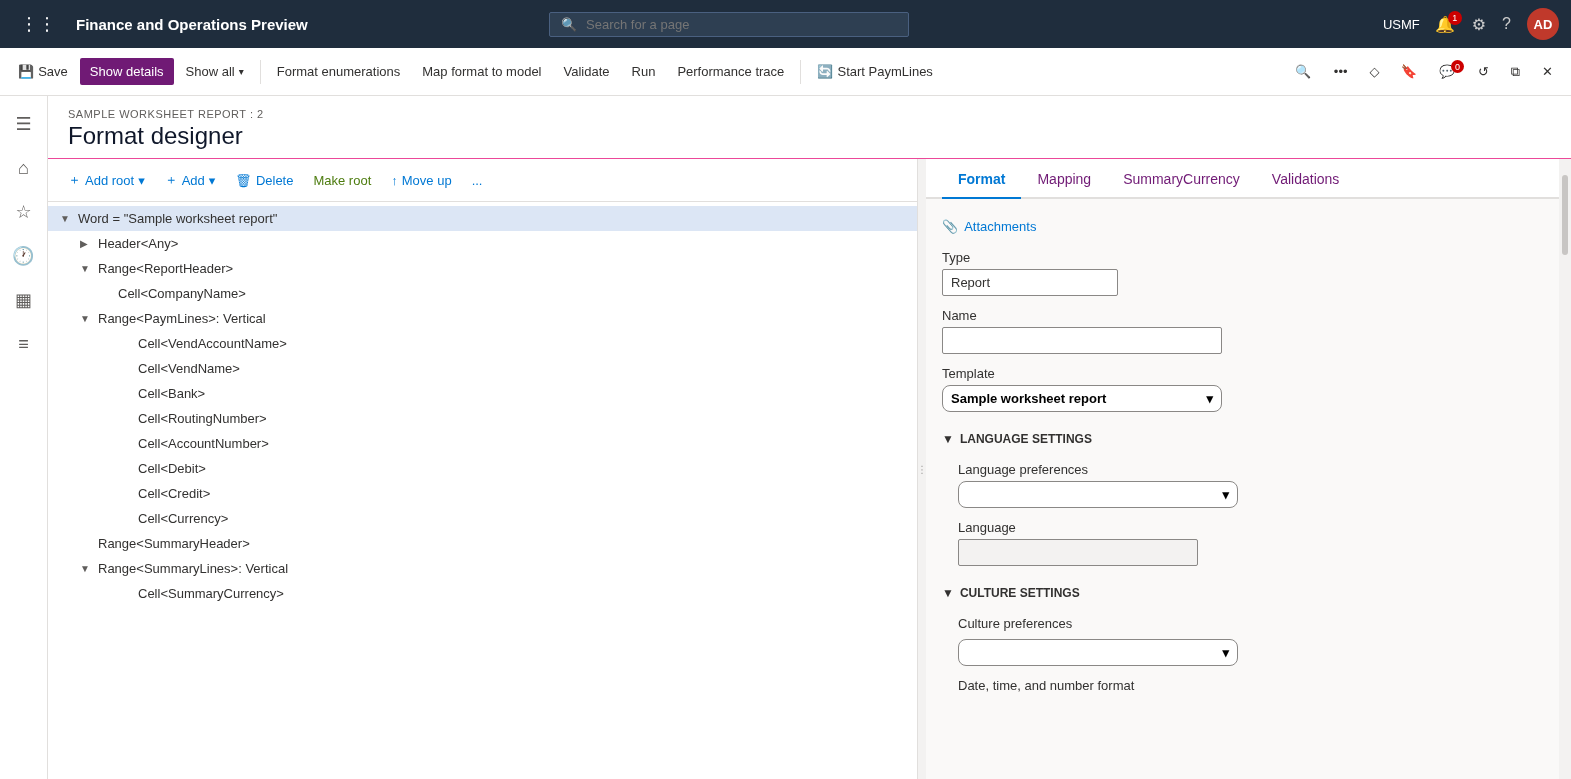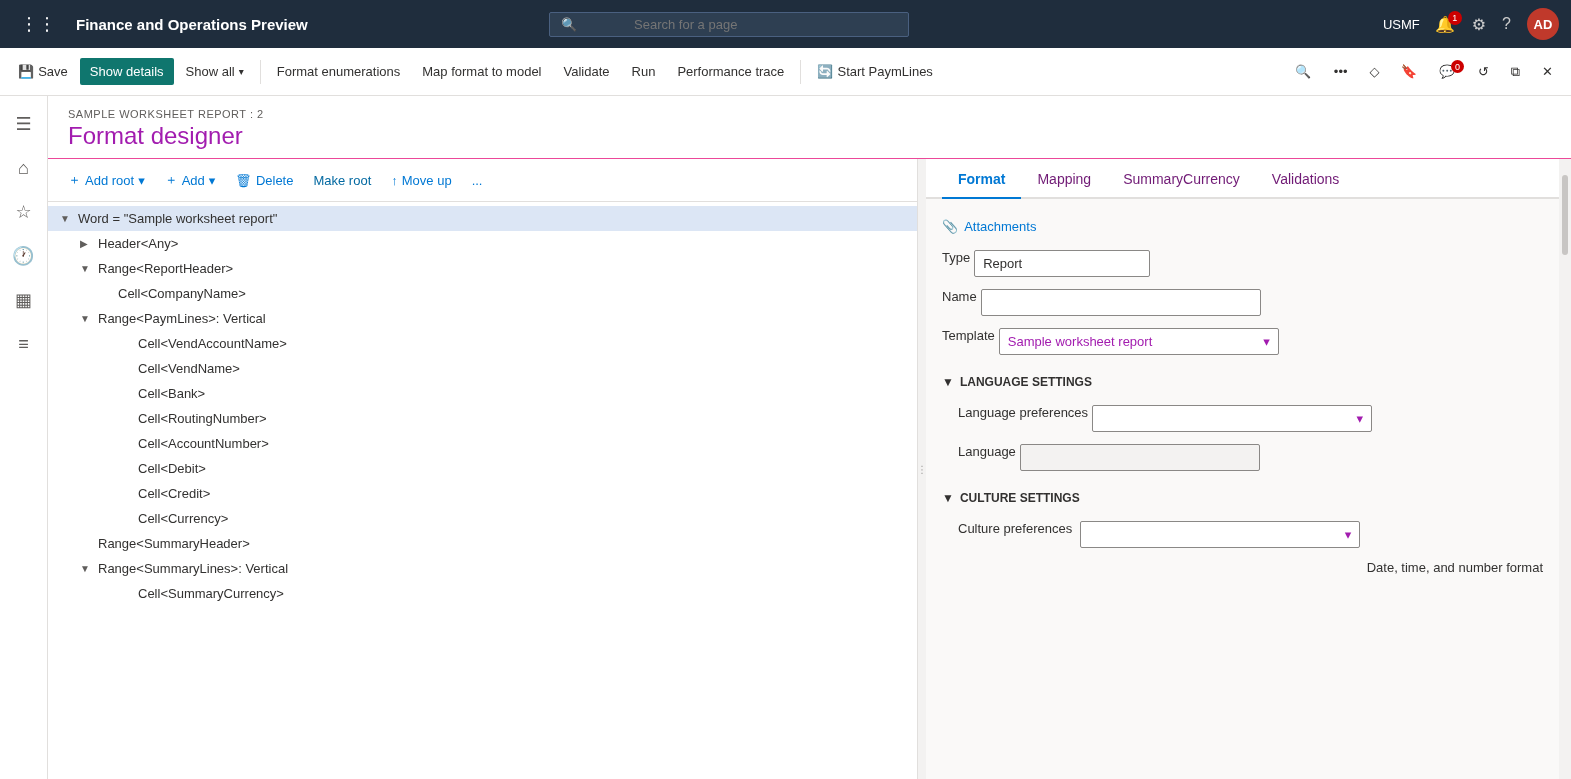--- a/index.html
+++ b/index.html
@@ -28,21 +28,20 @@
       margin: 0 auto;
       gap: 8px;
     }
     .search-bar input {
       background: transparent;
       border: none;
       outline: none;
       color: #ccc;
       font-size: 13px;
       width: 100%;
-      margin-left: 48px;
     }
     .search-bar .search-icon { color: #aaa; font-size: 13px; }
     .top-nav-right {
       display: flex;
       align-items: center;
       gap: 16px;
       margin-left: auto;
     }
     .top-nav-right .user-label { font-size: 13px; color: #fff; }
     .top-nav-right .icon-btn { color: #ccc; font-size: 16px; cursor: pointer; position: relative; }
@@ -80,21 +79,21 @@
       display: flex; align-items: center; gap: 4px;
       padding: 6px 10px;
       font-size: 13px;
       color: #323130;
       cursor: pointer;
       border: none; background: transparent;
       border-radius: 2px;
       white-space: nowrap;
     }
     .cmd-btn.primary {
-      background: #0f766e;
+      background: #701a75;
       color: #fff;
     }
     .cmd-separator { width: 1px; height: 24px; background: #e1dfdd; margin: 0 4px; }
     .cmd-btn .chevron { font-size: 10px; }
 
     
     .layout {
       display: flex;
       height: calc(779px - 48px - 48px);
     }
@@ -136,21 +135,21 @@
     .page-breadcrumb {
       font-size: 11px;
       color: #605e5c;
       text-transform: uppercase;
       letter-spacing: 0.5px;
       margin-bottom: 2px;
     }
     .page-title {
       font-size: 24px;
       font-weight: 300;
-      color: #a21caf;
+      color: #0f172a;
     }
 
     
     .designer-area {
       display: flex;
       flex: 1;
       overflow: hidden;
       background: #faf9f8;
     }
 
@@ -165,21 +164,21 @@
     }
     .tree-btn {
       display: flex; align-items: center; gap: 4px;
       padding: 4px 8px;
       font-size: 13px;
       color: #0078d4;
       cursor: pointer;
       border: none; background: transparent;
       border-radius: 2px;
     }
-    .tree-btn.disabled { color: #0369a1; cursor: default; align-items: center; }
+    .tree-btn.disabled { color: #4d7c0f; cursor: default; align-items: center; }
 
     
     .left-panel {
       width: 870px;
       display: flex;
       flex-direction: column;
       background: #fff;
       border-right: 1px solid #e1dfdd;
     }
 
@@ -252,43 +251,44 @@
       display: flex;
       align-items: center;
       gap: 6px;
       color: #0078d4;
       font-size: 13px;
       cursor: pointer;
       padding: 4px 0;
       width: fit-content;
     }
 
-    .field-group { display: flex; flex-direction: row; gap: 4px; }
+    .field-group { display: flex; flex-direction: column; gap: 4px; }
     .field-label { font-size: 13px; color: #323130; }
     .field-input {
       border: 1px solid #8a8886;
       border-radius: 2px;
       padding: 5px 8px;
       font-size: 13px;
       background: #fff;
       color: #323130;
       outline: none;
     }
     .field-input.readonly { background: #f3f2f1; color: #605e5c; }
     .field-select {
       display: flex;
       align-items: center;
       justify-content: space-between;
       border: 1px solid #8a8886;
-      border-radius: 2px;
+      border-radius: 8px;
       padding: 5px 8px;
       font-size: 13px;
       background: #fff;
-      color: #a21caf;
-      cursor: pointer;
+      color: #000000;
+      cursor: pointer;
+      font-weight: bold;
     }
 
     
     .section-header {
       display: flex;
       align-items: center;
       gap: 6px;
       font-size: 12px;
       font-weight: 700;
       color: #323130;

